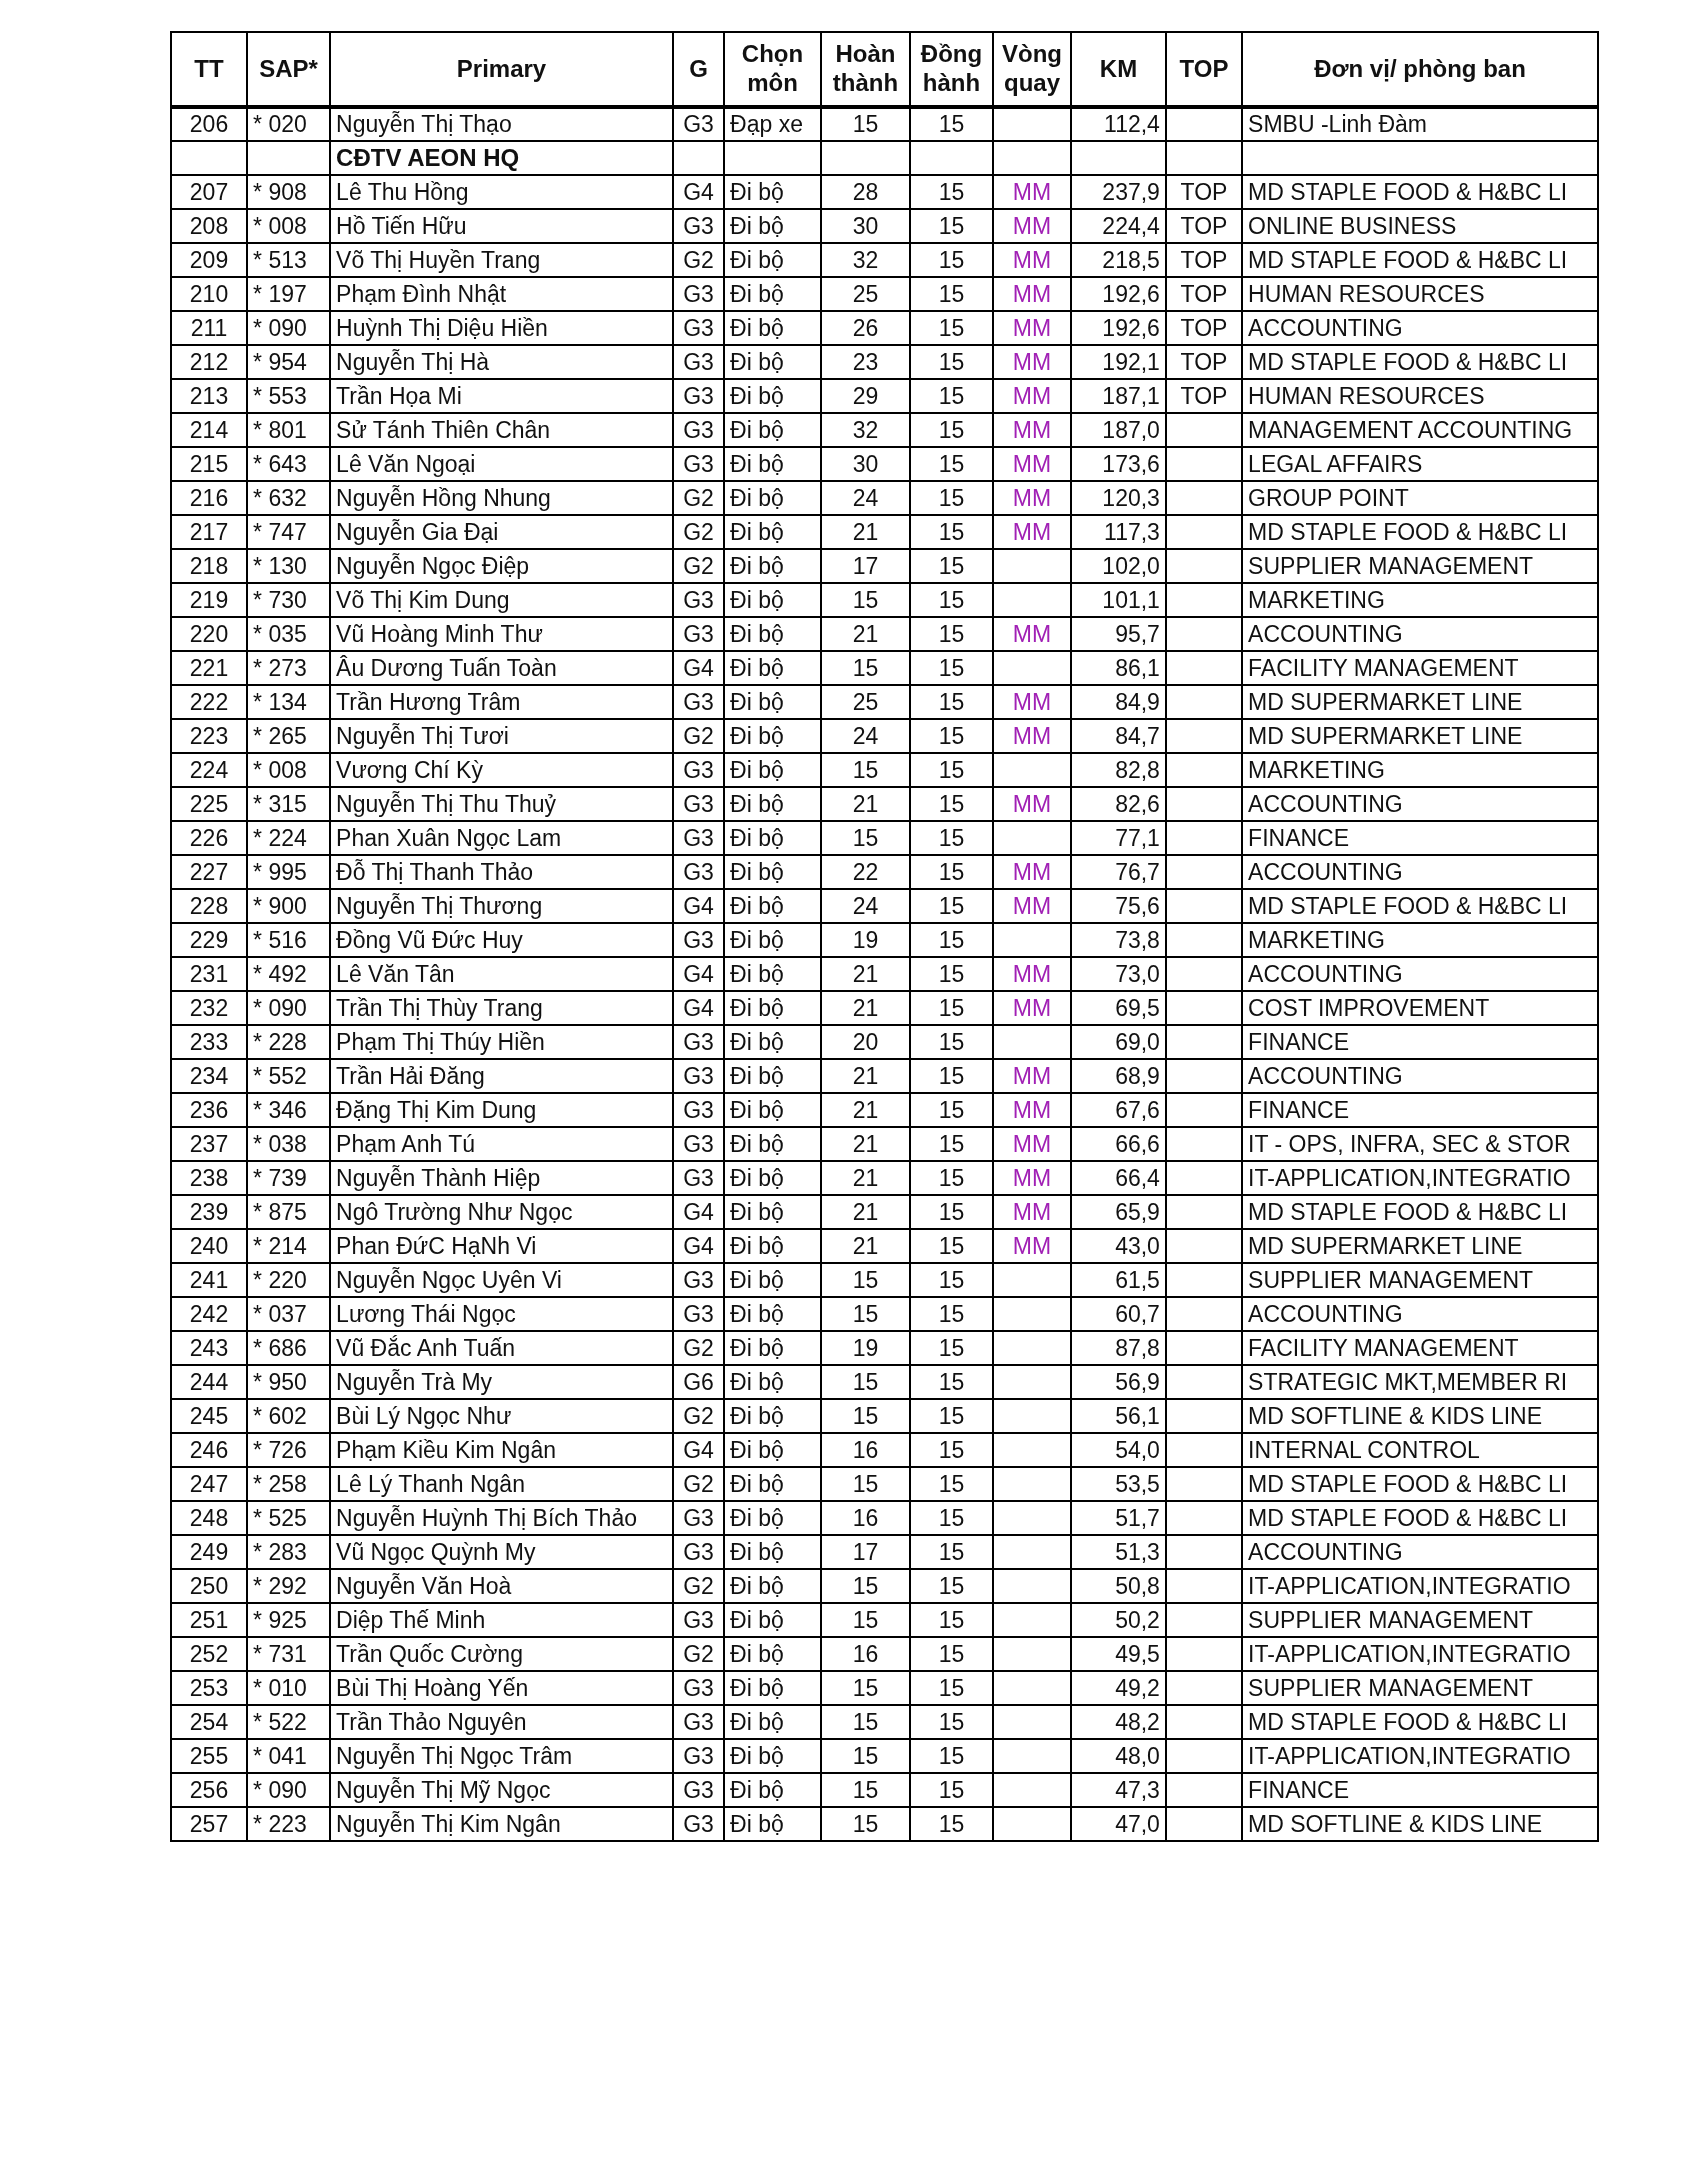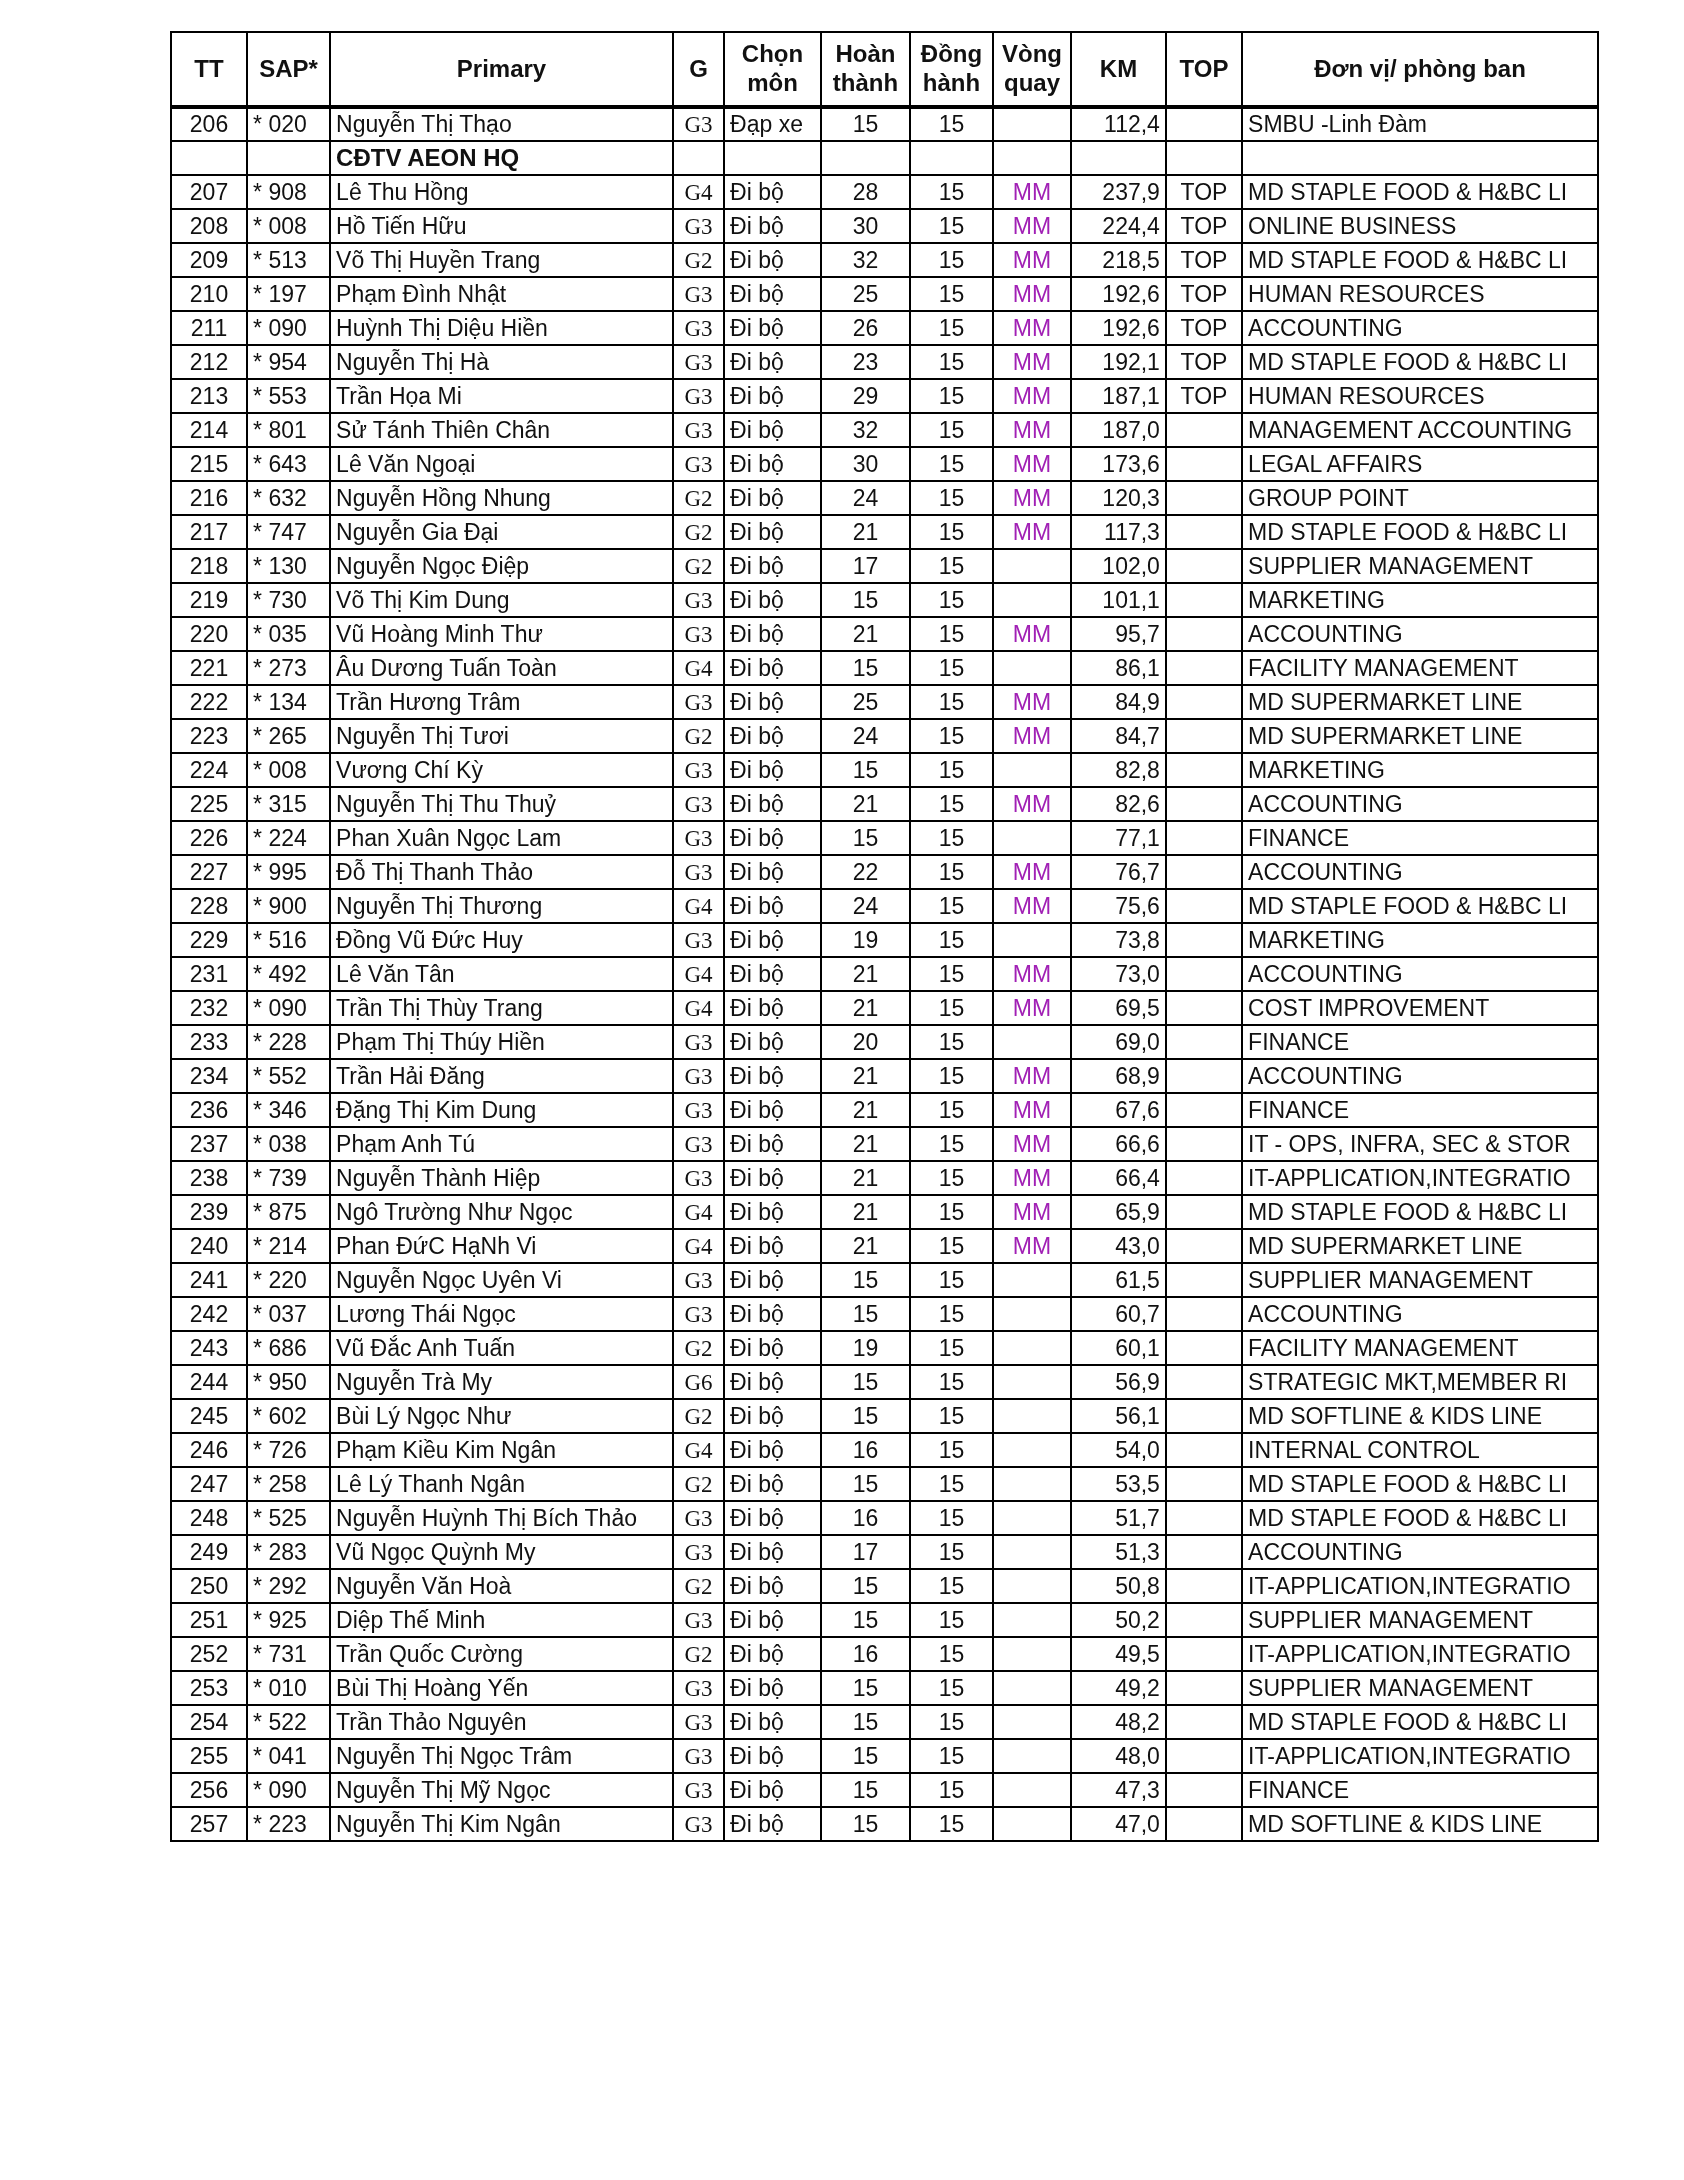--- a/index.html
+++ b/index.html
@@ -46,21 +46,21 @@
     font-size: 23px;
     vertical-align: middle;
     white-space: nowrap;
     padding: 0 5.1px;
     line-height: 1;
   }
   
   .cell-tt   { text-align: center; font-size: 21px; }
   .cell-sap  { text-align: left;  padding-left: 6.8px; }
   .cell-primary { text-align: left; margin-top: 33px; }
-  .cell-g    { text-align: center; font-size: 21px; font-family: Liberation Serif, serif; }
+  .cell-g    { text-align: center; font-size: 21px; }
   .cell-mon  { text-align: left; padding-left: 4.3px; }
   .cell-hoan { text-align: center; }
   .cell-dong { text-align: center; }
   .cell-vong { text-align: center; }
   .cell-km   { text-align: right; padding-right: 6.8px; }
   .cell-top  { text-align: center; }
   .cell-dv   { text-align: left; padding-left: 6px; font-size: 22px; }
   tr.section .cell-primary { font-weight: bold; font-size: 24px; }
 </style>
 </head>
@@ -567,21 +567,21 @@
         </tr>
         <tr>
           <td class="cell-tt">243</td>
           <td class="cell-sap">* 686</td>
           <td class="cell-primary">Vũ Đắc Anh Tuấn</td>
           <td class="cell-g">G2</td>
           <td class="cell-mon">Đi bộ</td>
           <td class="cell-hoan">19</td>
           <td class="cell-dong">15</td>
           <td class="cell-vong" style="color: rgb(161, 32, 181);"></td>
-          <td class="cell-km">60,1</td>
+          <td class="cell-km">87,8</td>
           <td class="cell-top"></td>
           <td class="cell-dv">FACILITY MANAGEMENT</td>
         </tr>
         <tr>
           <td class="cell-tt">244</td>
           <td class="cell-sap">* 950</td>
           <td class="cell-primary">Nguyễn Trà My</td>
           <td class="cell-g">G6</td>
           <td class="cell-mon">Đi bộ</td>
           <td class="cell-hoan">15</td>

